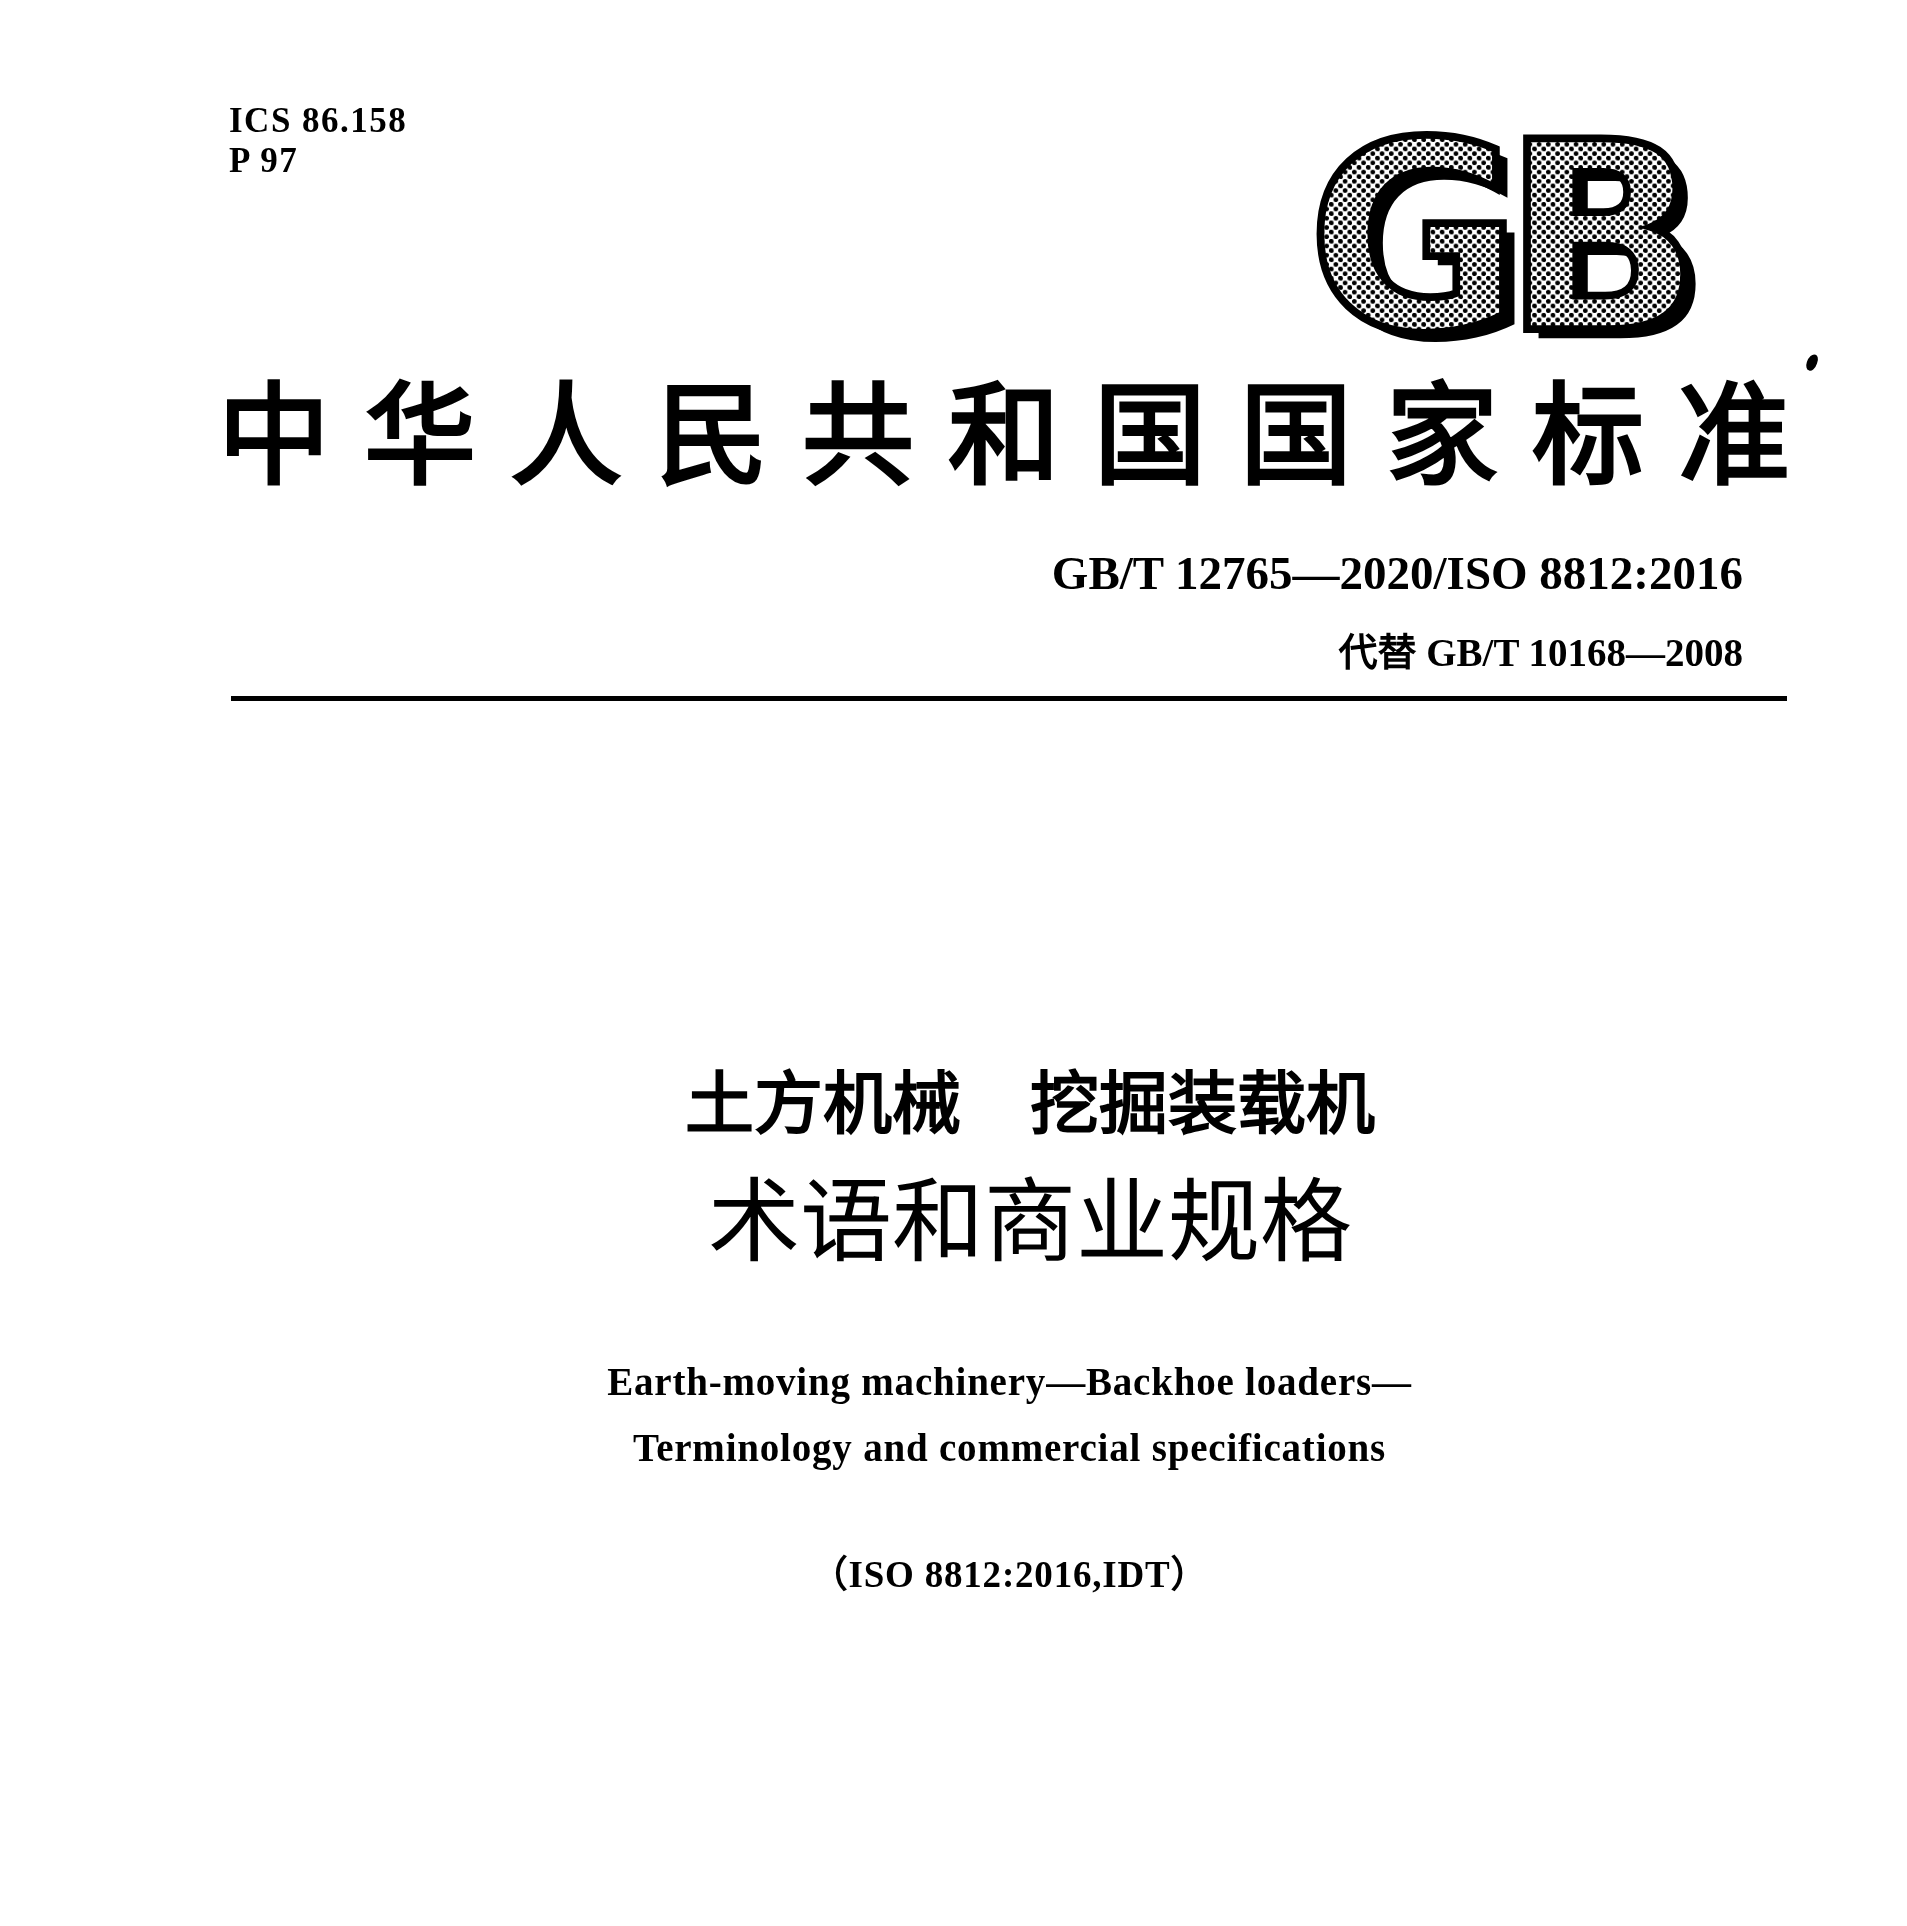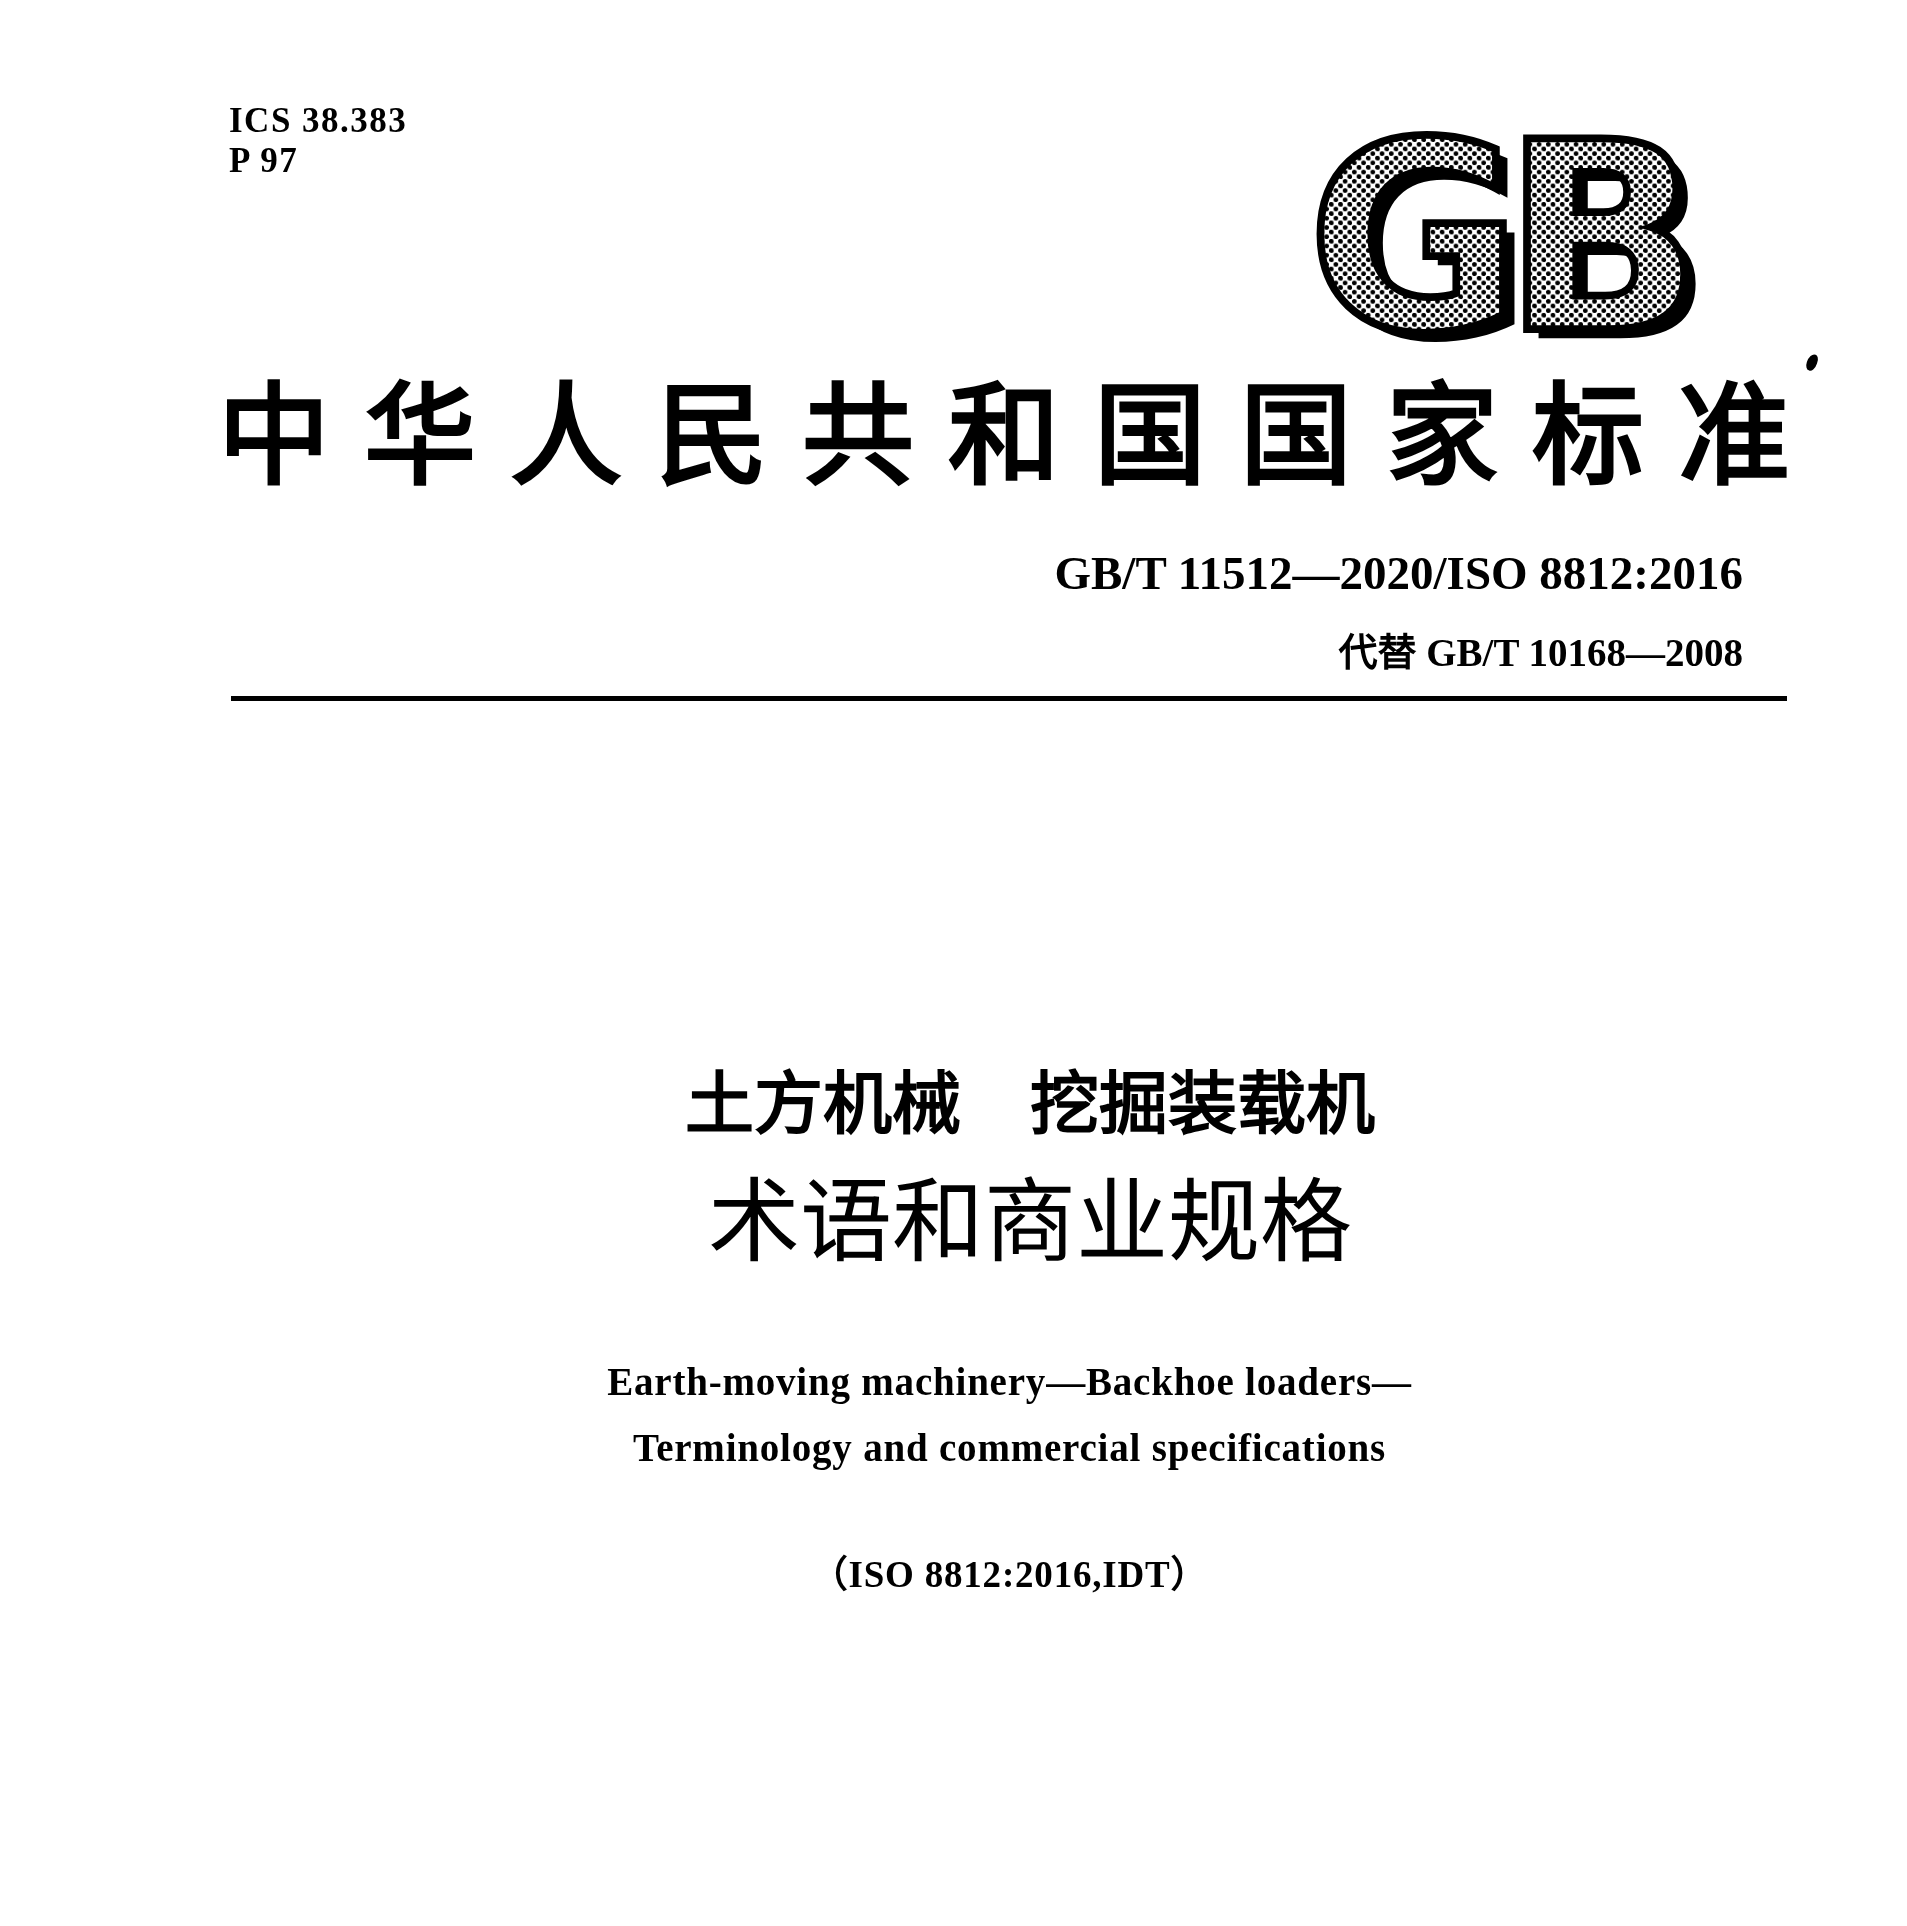--- a/index.html
+++ b/index.html
@@ -41,21 +41,21 @@
   .en-line2{top:1425px;}
   .iso-note{top:1552px;font-size:37px;line-height:45px;font-weight:bold;letter-spacing:0.8px;}
 
   [data-justify="chars"]{display:flex;justify-content:space-between;}
   [data-justify="chars"] span{display:block;}
 </style>
 </head>
 <body>
 
 <div class="abs ics-block serif">
-  <div>ICS 38.383</div>
+  <div>ICS 86.158</div>
   <div>P 97</div>
 </div>
 
 <div class="abs gb-logo">
   <svg width="485" height="266" viewBox="0 0 1260 690">
     <defs>
       <pattern id="halftone" width="24" height="24" patternUnits="userSpaceOnUse">
         <rect width="24" height="24" fill="#ffffff"></rect>
         <circle cx="6" cy="6" r="6.2" fill="#000000"></circle>
         <circle cx="18" cy="18" r="6.2" fill="#000000"></circle>
@@ -77,21 +77,21 @@
     <span>民</span>
     <span>共</span>
     <span>和</span>
     <span>国</span>
     <span>国</span>
     <span>家</span>
     <span>标</span>
     <span>准</span>
   </div>
 
-<div class="abs std-code serif">GB/T 11512—2020/ISO 8812:2016</div>
+<div class="abs std-code serif">GB/T 12765—2020/ISO 8812:2016</div>
 <div class="abs std-replaces serif">代替 GB/T 10168—2008</div>
 
 <div class="abs rule-top"></div>
 
 <div class="abs cn-center main-title-1 serif">土方机械　挖掘装载机</div>
 <div class="abs cn-center main-title-2 serif">术语和商业规格</div>
 
 <div class="abs en-center en-title en-line1 serif">Earth-moving machinery—Backhoe loaders—</div>
 <div class="abs en-center en-title en-line2 serif">Terminology and commercial specifications</div>
 

